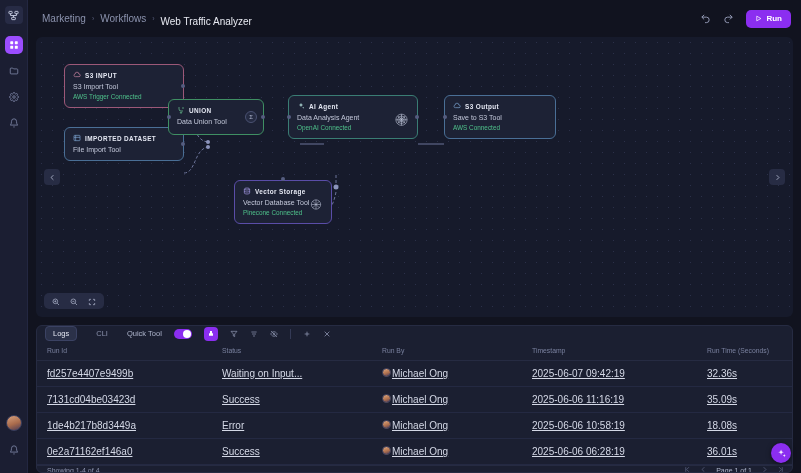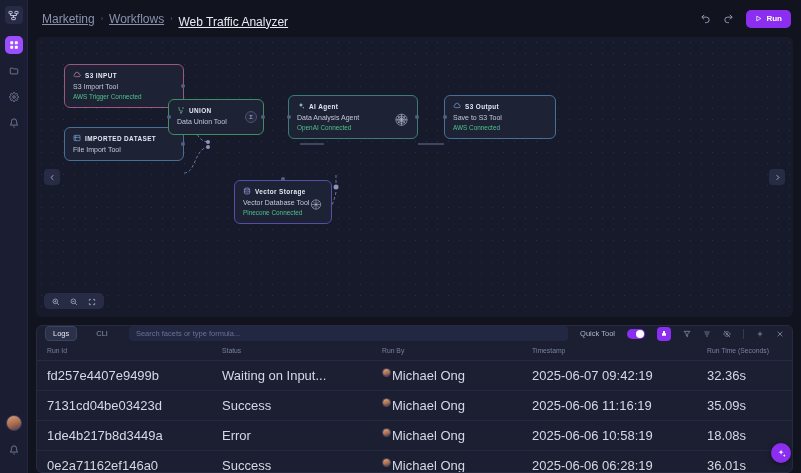--- a/index.html
+++ b/index.html
@@ -39,21 +39,21 @@
   }
 
   
   .main { flex: 1; display: flex; flex-direction: column; height: 473px; position: relative; }
 
   
   .topbar {
     height: 37px; display: flex; align-items: center;
     padding: 0 10px 0 14px; flex-shrink: 0;
   }
-  .crumb { font-size: 12px; color: #8b92ad; text-decoration: underline; }
+  .crumb { font-size: 10px; color: #8b92ad; }
   .crumb.current { color: #e8eaf2; margin-top: 6px; }
   .crumb-sep { font-size: 7px; color: #575d7a; margin: 0 6px; }
   .top-actions { margin-left: auto; display: flex; align-items: center; gap: 12px; }
   .icon-btn { color: #9aa1bd; display: flex; align-items: center; justify-content: center; }
   .run-btn {
     background: #8b2ef0; color: #fff; border-radius: 5px;
     height: 18px; padding: 0 9px; display: flex; align-items: center; gap: 4px;
     font-size: 8px; font-weight: bold;
   }
 
@@ -138,22 +138,23 @@
   }
   .divider-v { width: 1px; height: 10px; background: #343a56; }
 
   
   .tbl { width: 100%; border-collapse: collapse; }
   .tbl th {
     text-align: left; font-size: 6.8px; font-weight: normal; color: #79809e;
     padding: 6px 0 6px 0; border-bottom: 1px solid #262b42;
   }
   .tbl td {
-    font-size: 13px; color: #d4d8e6; padding: 7px 0;
+    font-size: 10px; color: #d4d8e6; padding: 7px 0;
     border-bottom: 1px solid #242942;
+    text-decoration: underline;
   }
   .c1 { width: 185px; padding-left: 10px !important; }
   .c2 { width: 160px; }
   .c3 { width: 150px; }
   .c4 { width: 175px; }
   .st-wait { color: #e08b4a; margin-left: 8px; }
   .st-ok { color: #4ec08a; }
   .st-err { color: #e05b6f; }
   .user-cell { display: flex; align-items: flex-start; gap: 1px; }
   .avatar-sm {
@@ -390,23 +391,20 @@
         </svg>
       </span>
     </div>
   </div>
 
   <div class="panel">
 
     <div class="panel-toolbar">
       <span class="tab active">Logs</span>
       <span class="tab">CLI</span>
-      <div class="search">
-        <input placeholder="Search facets or type formula..." style="">
-      </div>
       <span class="qp-label">Quick Tool</span>
       <div class="toggle">
           <span class="knob"></span>
         </div>
       <span class="tool-ic hl">
         <svg width="8" height="8" viewBox="0 0 24 24" fill="currentColor">
           <path d="M9 3h6v5l3 3v6H6v-6l3-3z"></path>
         </svg>
       </span>
       <span class="tool-ic">

